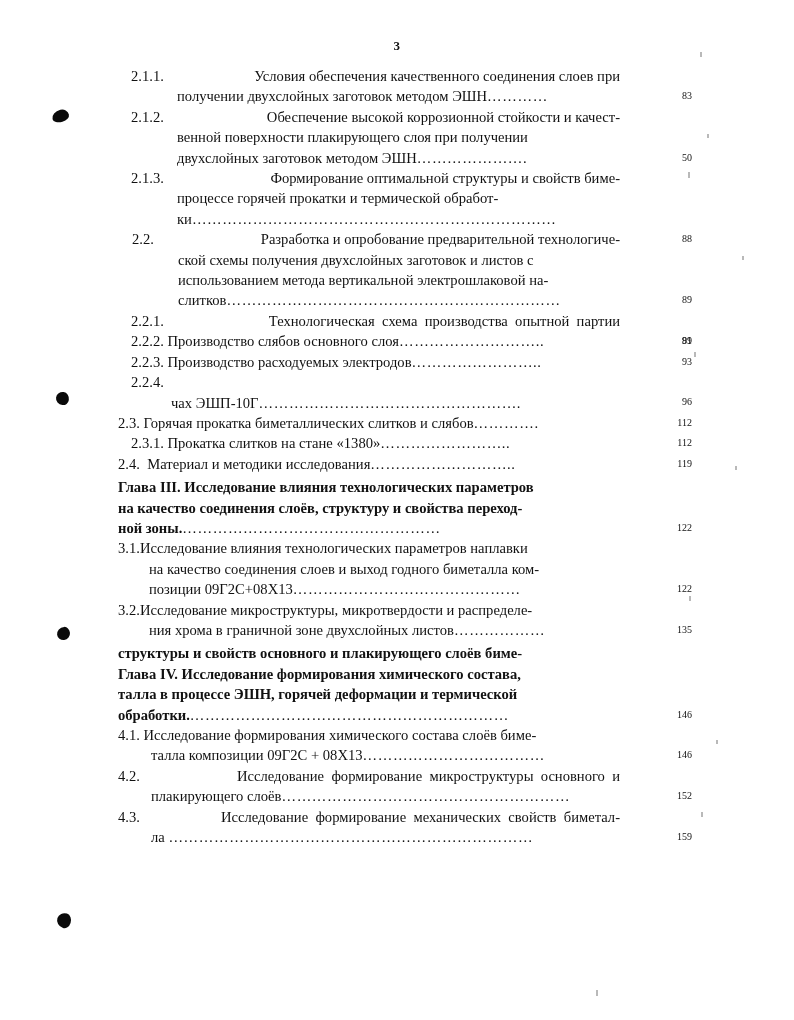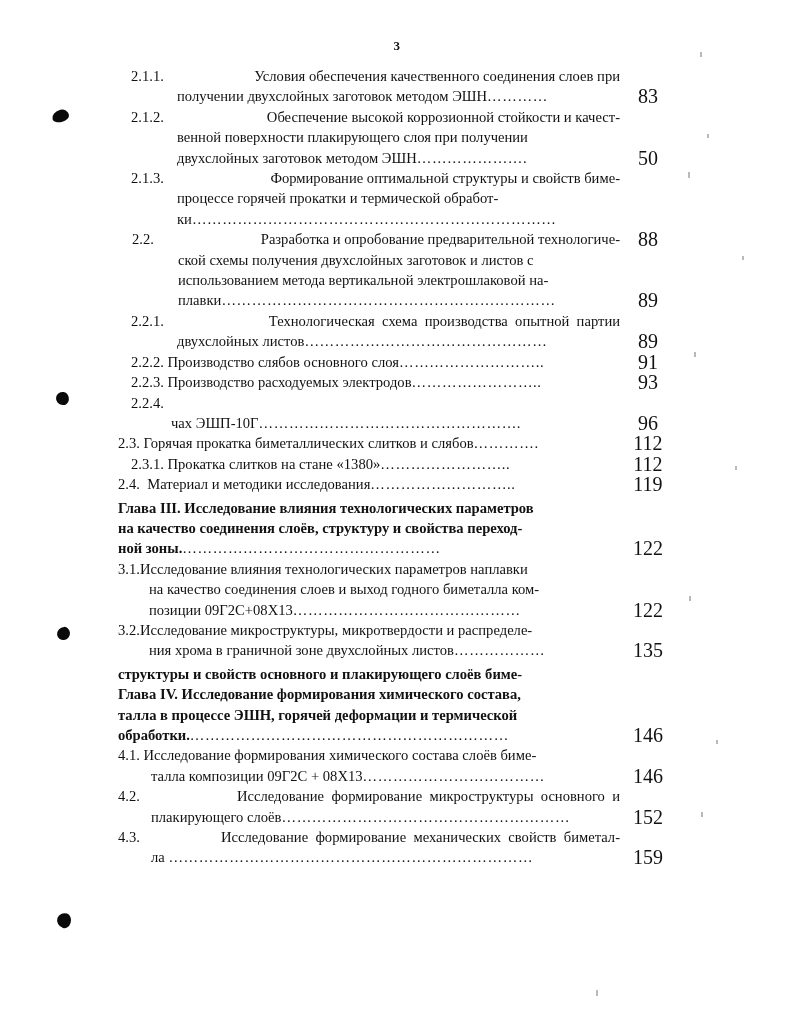--- a/index.html
+++ b/index.html
@@ -50,23 +50,23 @@
   }
   .entry-body {
     margin-left: 118px;
     width: 502px;   
     font-size: 14.6px;
     line-height: 20.4px;
   }
   .entry-page {
     position: absolute;
     width: 60px;
-    left: 618px;
-    text-align: center;
-    font-size: 20px;
+    left: 632px;
+    text-align: right;
+    font-size: 10px;
     line-height: 20.4px;
   }
 
   
   .lvl-2 > .entry-body { margin-left: 118px; width: 502px; }
   .lvl-3 > .entry-body { margin-left: 131px; width: 489px; }
 
   
   .ln {
     display: block;
@@ -186,34 +186,31 @@
 
     <div class="entry lvl-2">
       <div class="entry-body">
         <span class="ln just">
           <span class="num-col" style="padding-left:14px">2.2.</span>
           <span>Разработка и опробование предварительной технологиче-</span>
         </span>
         <span class="ln hang-2">ской схемы получения двухслойных заготовок и листов с</span>
         <span class="ln hang-2">использованием метода вертикальной электрошлаковой на-</span>
         <span class="ln hang-2">
-          <span>плавки</span><span class="dots">…………………………………………………………</span>
+          <span>слитков</span><span class="dots">…………………………………………………………</span>
         </span>
       </div>
       <div class="entry-page" style="top:61.2px">89</div>
     </div>
 
     <div class="entry lvl-3">
       <div class="entry-body">
         <span class="ln just">
           <span class="num-col">2.2.1.</span>
           <span>Технологическая  схема  производства  опытной  партии</span>
-        </span>
-        <span class="ln hang-1">
-          <span>двухслойных листов</span><span class="dots">…………………………………………</span>
         </span>
       </div>
       <div class="entry-page" style="top:20.4px">89</div>
     </div>
 
     <div class="entry lvl-3">
       <div class="entry-body">
         <span class="ln">
           <span class="num-col">2.2.2.</span>
           <span>Производство слябов основного слоя</span><span class="dots">………………………..</span>

